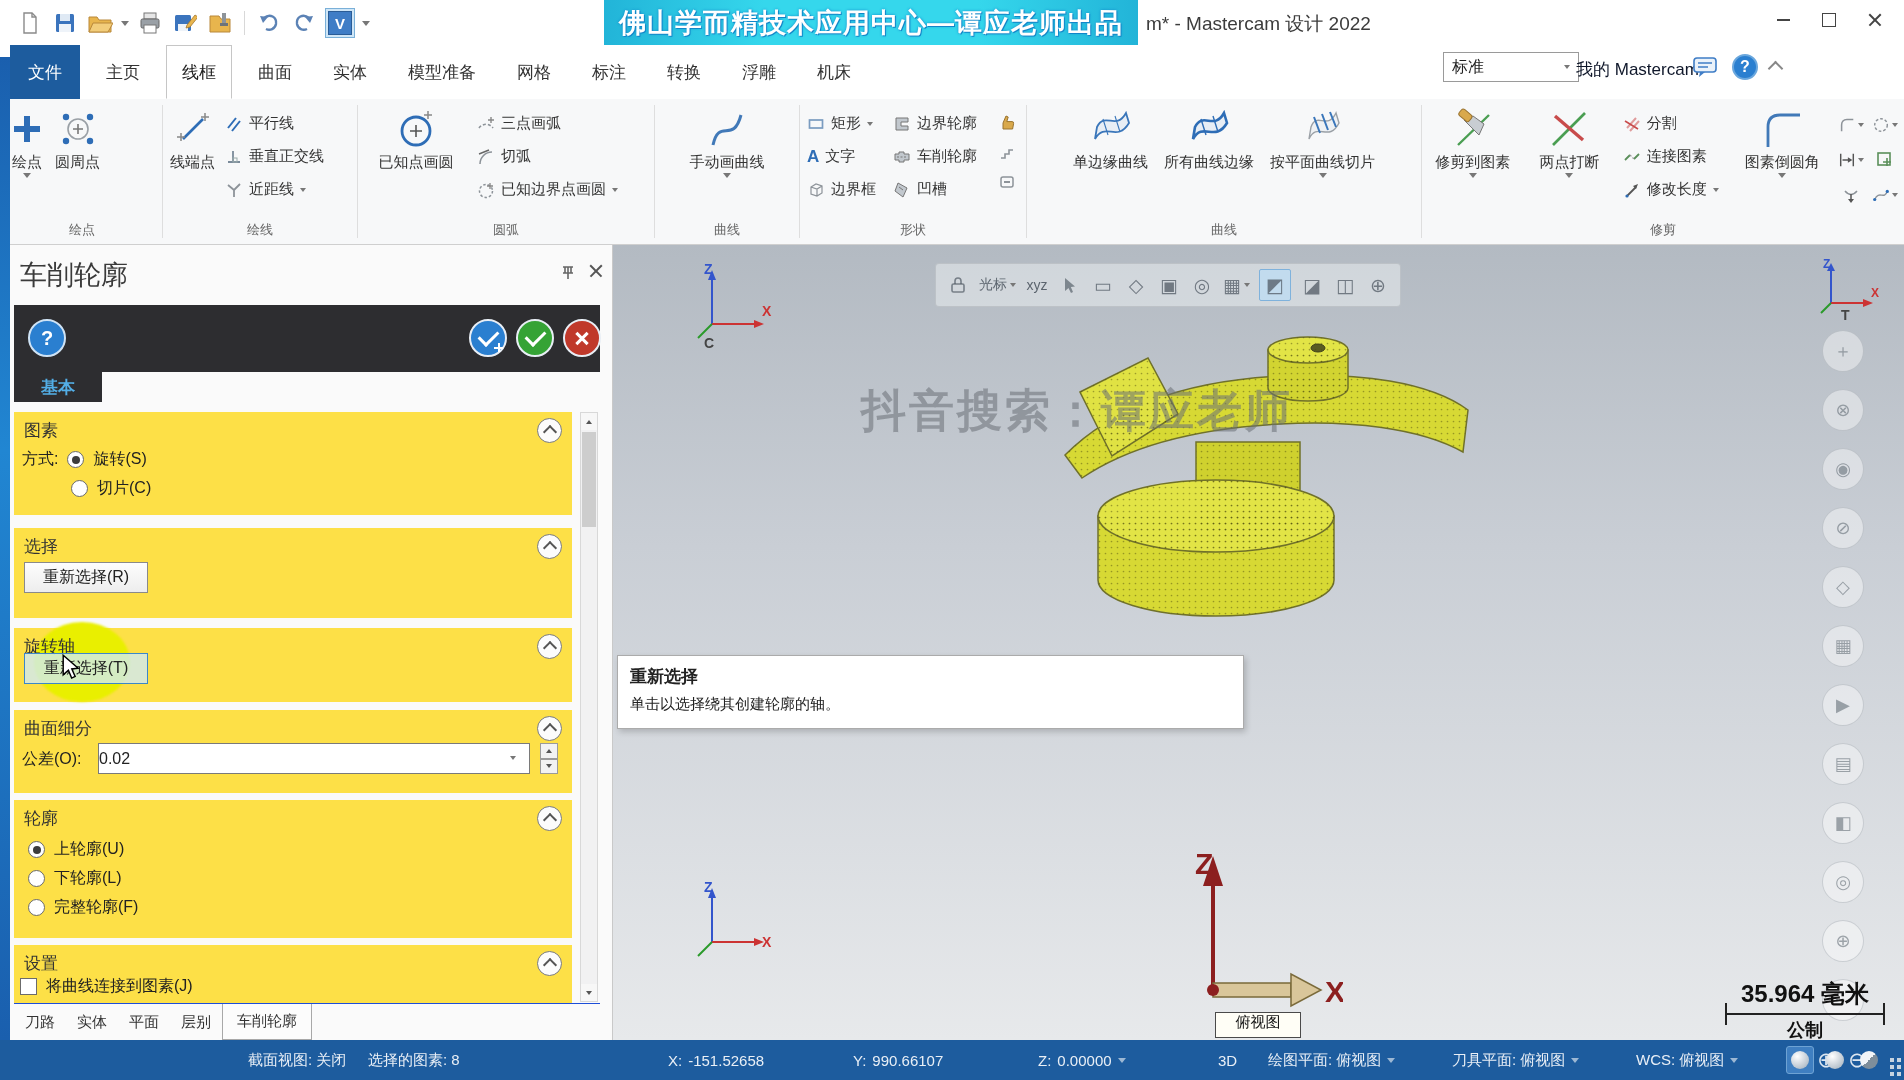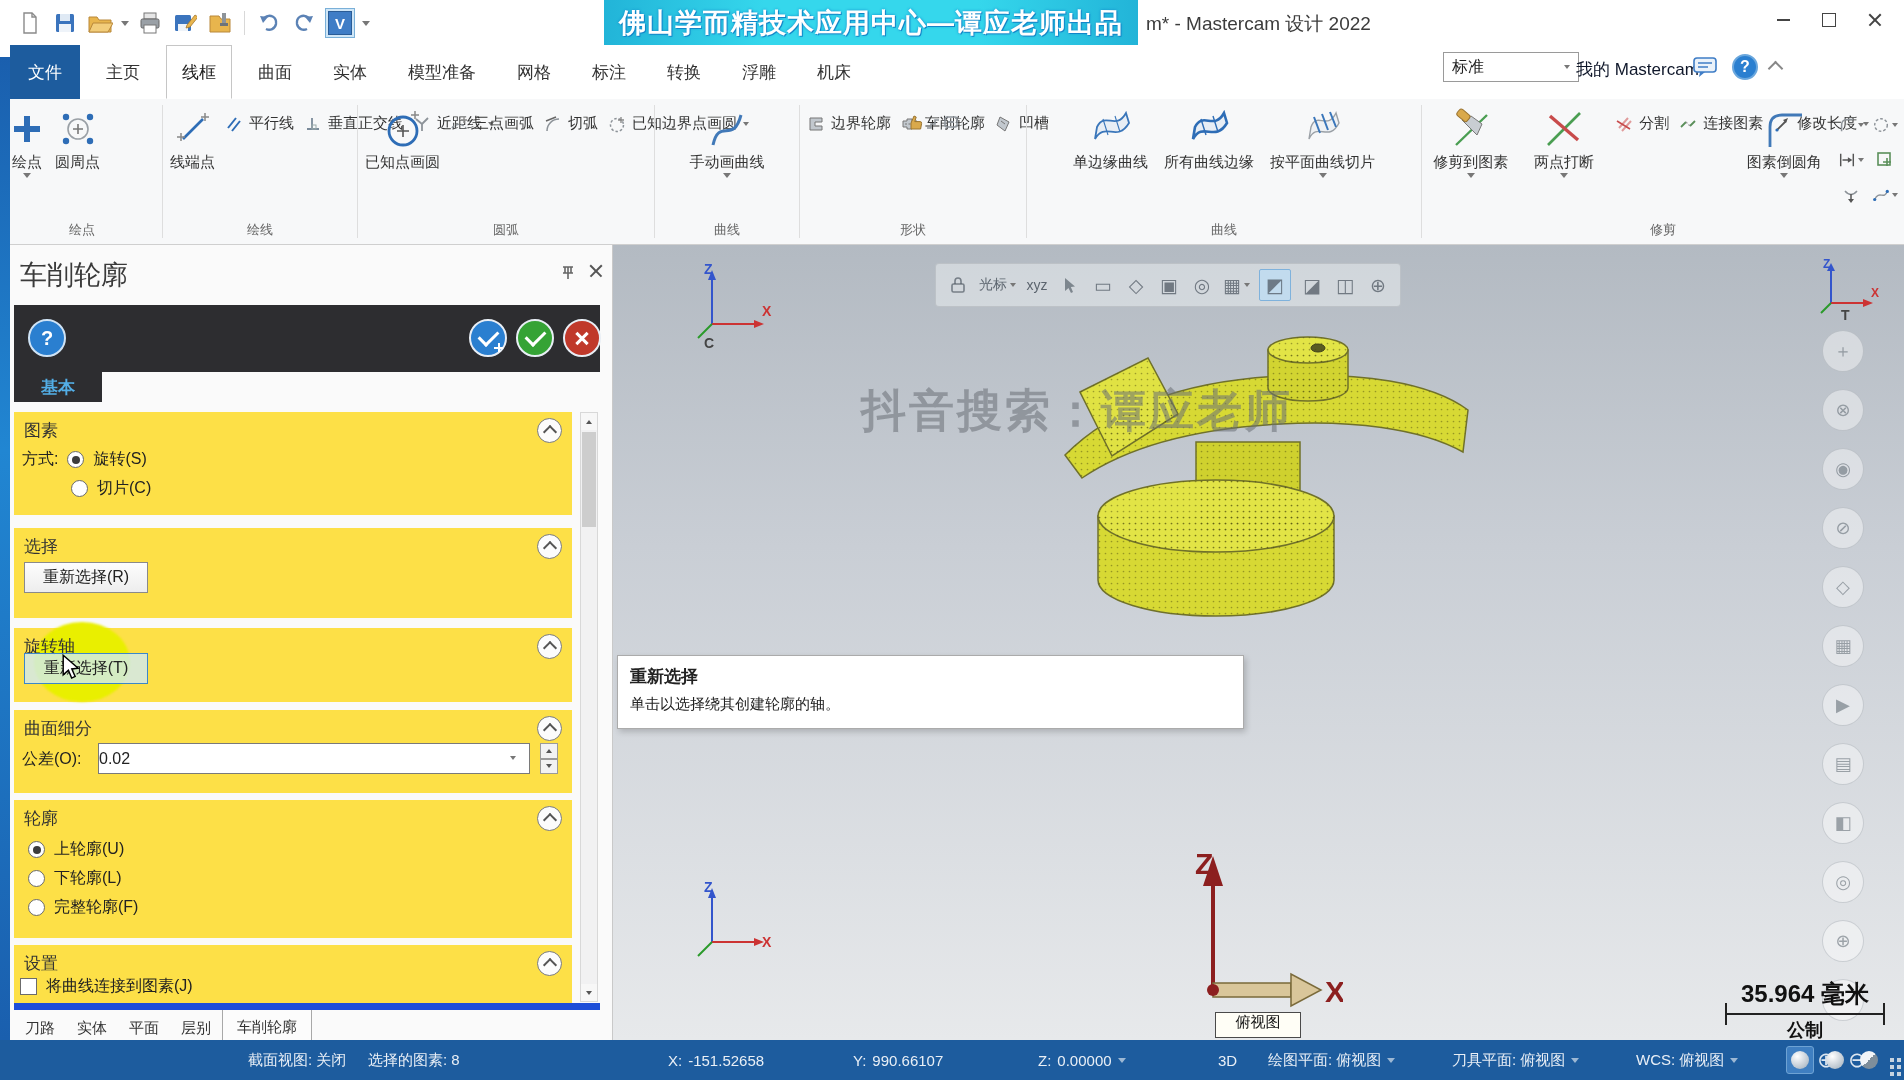--- a/index.html
+++ b/index.html
@@ -47,21 +47,21 @@
 
   
   .ribbon{position:absolute;left:0;top:99px;width:1904px;height:146px;background:#f7f8f9;border-bottom:1px solid #cfcfcf;display:flex;align-items:stretch;padding-left:4px;box-sizing:border-box;}
   .rgroup{display:flex;flex-direction:column;}
   .rbody{flex:1;display:flex;align-items:flex-start;padding-top:2px;}
   .rlabel{height:26px;line-height:24px;text-align:center;color:#666;font-size:13px;}
   .rsep{width:1px;background:#dedede;margin:6px 2px;}
   .bigbtn{display:flex;flex-direction:column;align-items:center;gap:1px;padding:5px 5px 0;height:114px;box-sizing:border-box;font-size:15px;color:#333;}
   .bigbtn .ic{height:46px;display:flex;align-items:center;justify-content:center;}
   .bigbtn .bl{white-space:nowrap;font-size:15px;}
-  .smallcol{display:flex;flex-direction:row;justify-content:flex-start;padding-top:6px;}
+  .smallcol{display:flex;flex-direction:column;justify-content:flex-start;padding-top:6px;}
   .smallbtn{display:flex;align-items:center;gap:6px;height:33px;font-size:15px;color:#333;padding:0 5px;white-space:nowrap;}
   .tinybtn{width:26px;height:30px;display:flex;align-items:center;justify-content:center;gap:2px;}
   .tinygrid{display:grid;grid-template-columns:34px 34px;grid-auto-rows:35px;padding-top:6px;align-items:center;justify-items:center;}
 
   
   .edgestrip{position:absolute;left:0;top:57px;width:10px;height:983px;background:linear-gradient(180deg,#1a5fae,#2186d2 40%,#1a5fae);z-index:40;}
 
   
   .panel{position:absolute;left:0;top:245px;width:613px;height:795px;background:#fafafa;border-right:1px solid #c9c9c9;box-sizing:border-box;}
   .panel-title{position:absolute;left:20px;top:12px;font-size:27px;color:#3a3a3a;}
@@ -95,21 +95,21 @@
   .tolinput{position:absolute;left:84px;top:33px;width:432px;height:31px;border:1px solid #7a7a7a;background:#fff;font-size:16px;color:#222;padding:0 24px 0 0;box-sizing:border-box;outline:none;}
   .tolcaret{position:absolute;left:496px;top:46px;}
   .spinner{position:absolute;left:526px;top:33px;width:18px;height:31px;display:flex;flex-direction:column;}
   .spinner div{flex:1;border:1px solid #9a9a9a;background:#f2f2f2;display:flex;align-items:center;justify-content:center;}
   .upc{width:0;height:0;border-left:3.5px solid transparent;border-right:3.5px solid transparent;border-bottom:4px solid #555;}
   .dnc{width:0;height:0;border-left:3.5px solid transparent;border-right:3.5px solid transparent;border-top:4px solid #555;}
   .checkbox{width:17px;height:17px;border:1.5px solid #6b6b6b;background:#fff;box-sizing:border-box;flex:none;}
   .pscroll{position:absolute;left:580px;top:167px;width:18px;height:590px;background:#f1f1f2;border:1px solid #d8d8d8;box-sizing:border-box;}
   .pscroll .sbtn{position:absolute;left:0;width:16px;height:17px;display:flex;align-items:center;justify-content:center;background:#f7f7f7;}
   .sthumb{position:absolute;left:1px;top:19px;width:14px;height:95px;background:#cdcdcd;}
-  .ptabs{position:absolute;left:14px;top:758px;width:586px;height:36px;border-top:7px solid #1d4ed8;display:flex;align-items:stretch;font-size:15px;color:#333;}
+  .ptabs{position:absolute;left:14px;top:758px;width:586px;height:36px;border-top:1px solid #1d4ed8;display:flex;align-items:stretch;font-size:15px;color:#333;}
   .ptabitem{display:flex;align-items:center;padding:0 11px;}
   .ptabitem.active{border:1px solid #a8a8a8;border-top:none;background:#fcfcfc;padding:0 14px;}
 
   
   .viewport{position:absolute;left:613px;top:245px;width:1291px;height:795px;
     background:linear-gradient(180deg,#b3bac2 0%,#c9ced5 38%,#e7e9eb 100%);overflow:hidden;}
   .vtoolbar{position:absolute;left:322px;top:18px;height:42px;display:flex;align-items:center;gap:9px;
     background:rgba(238,241,244,0.5);border:1px solid rgba(150,155,160,0.35);border-radius:4px;padding:0 10px;
     color:rgba(80,90,100,0.75);font-size:19px;}
   .vtool{min-width:24px;height:30px;display:flex;align-items:center;justify-content:center;gap:3px;}
@@ -374,20 +374,39 @@
         <span class="bl">手动画曲线</span>
         <span class="ddc"></span>
       </button>
     </div>
     <div class="rlabel">曲线</div>
   </div>
   <div class="rsep"></div>
 
   <div class="rgroup" style="width:222px">
     <div class="rbody">
+      <div class="smallcol" style="width:86px">
+        <button class="smallbtn">
+          <svg width="18" height="18" viewBox="0 0 18 18">
+              <rect x="2.5" y="5" width="13" height="8" fill="none" stroke="#7a9cc0" stroke-width="1.7"></rect>
+            </svg>
+          <span>矩形</span>
+          <span class="ddc sm"></span>
+        </button>
+        <button class="smallbtn">
+          <span style="color:#2e6db6;font-weight:bold;font-size:17px">A</span>
+          <span>文字</span>
+        </button>
+        <button class="smallbtn">
+          <svg width="18" height="18" viewBox="0 0 18 18">
+              <path d="M4 6 L9 3 L15 5 L15 12 L10 15 L4 13 Z M4 6 L10 8 L15 5 M10 8 V15" fill="none" stroke="#8d9399" stroke-width="1.2"></path>
+            </svg>
+          <span>边界框</span>
+        </button>
+      </div>
       <div class="smallcol" style="width:104px">
         <button class="smallbtn">
           <svg width="18" height="18" viewBox="0 0 18 18">
               <path d="M3 3h12v4H8v4h7v4H3z" fill="#c2c8ce" stroke="#777" stroke-width="1"></path>
             </svg>
           <span>边界轮廓</span>
         </button>
         <button class="smallbtn">
           <svg width="18" height="18" viewBox="0 0 18 18">
               <path d="M2 6h4V4h5v2h5v6h-5v2H6v-2H2z" fill="#c2c8ce" stroke="#777" stroke-width="1"></path>

